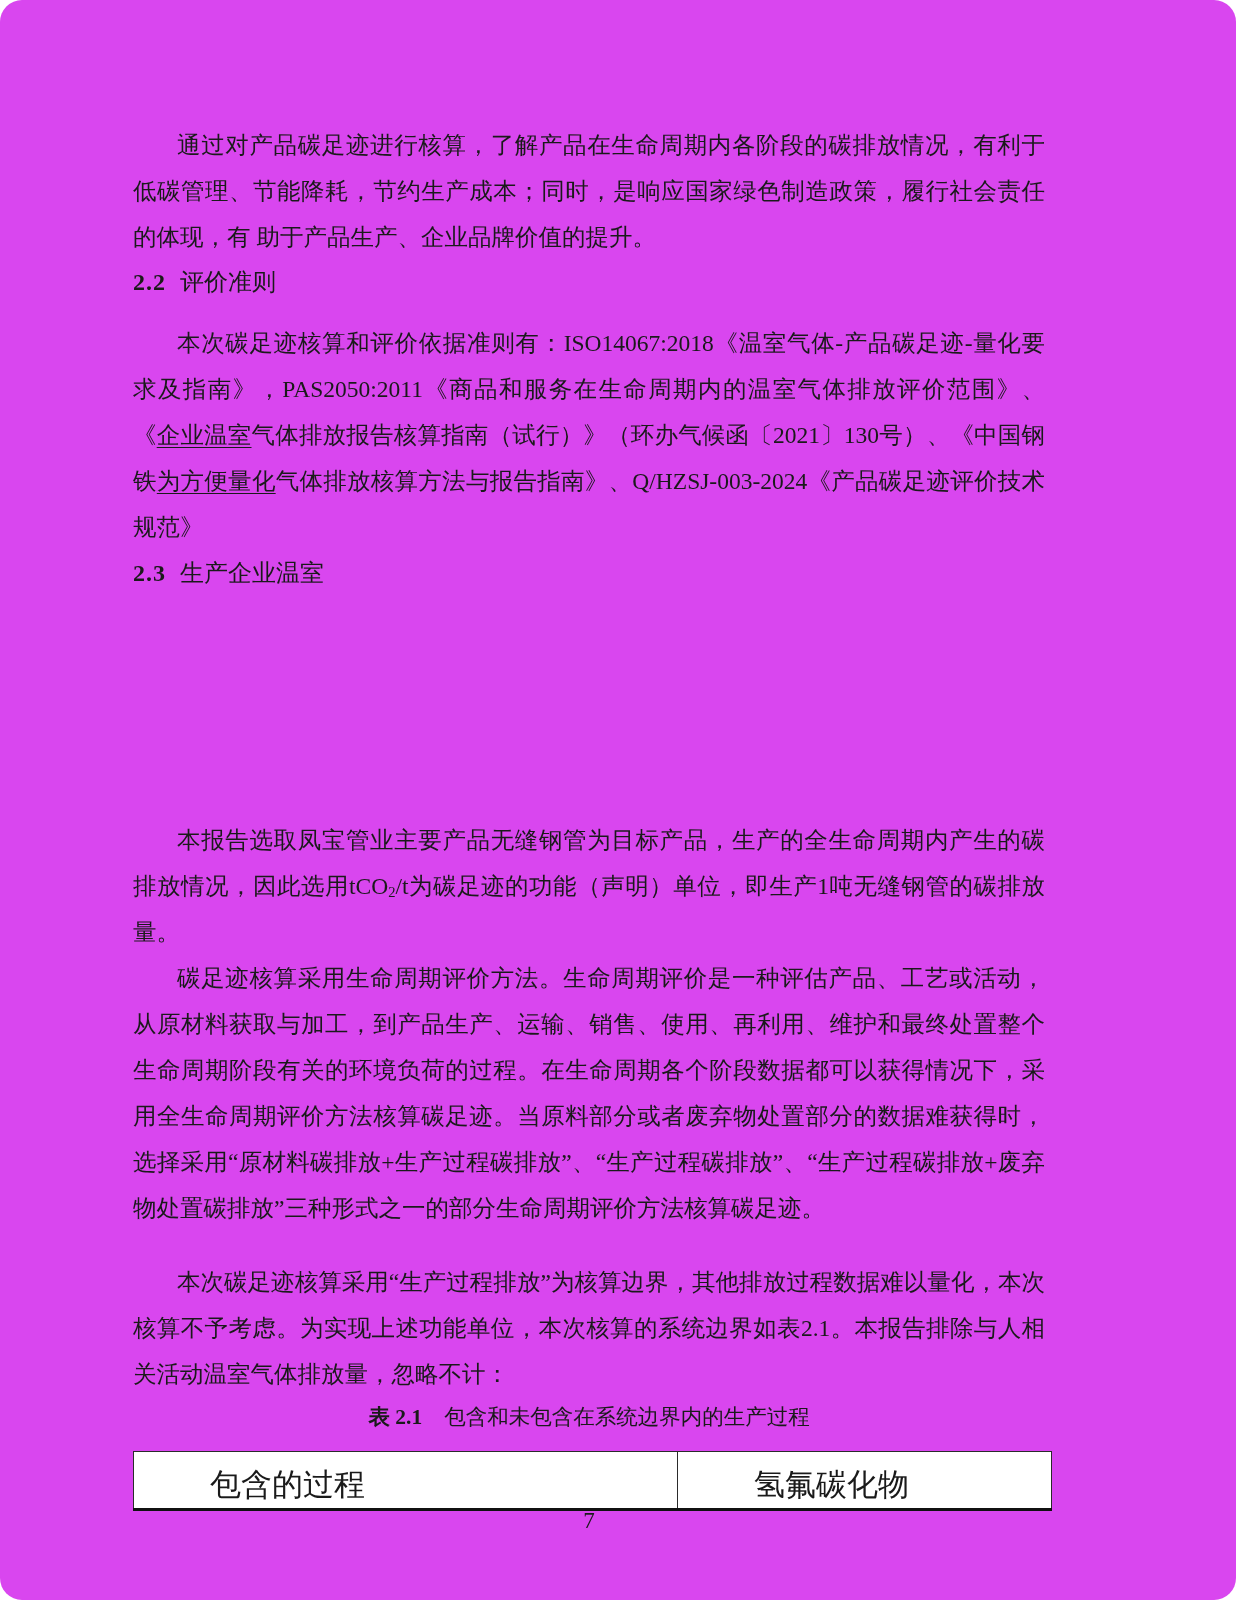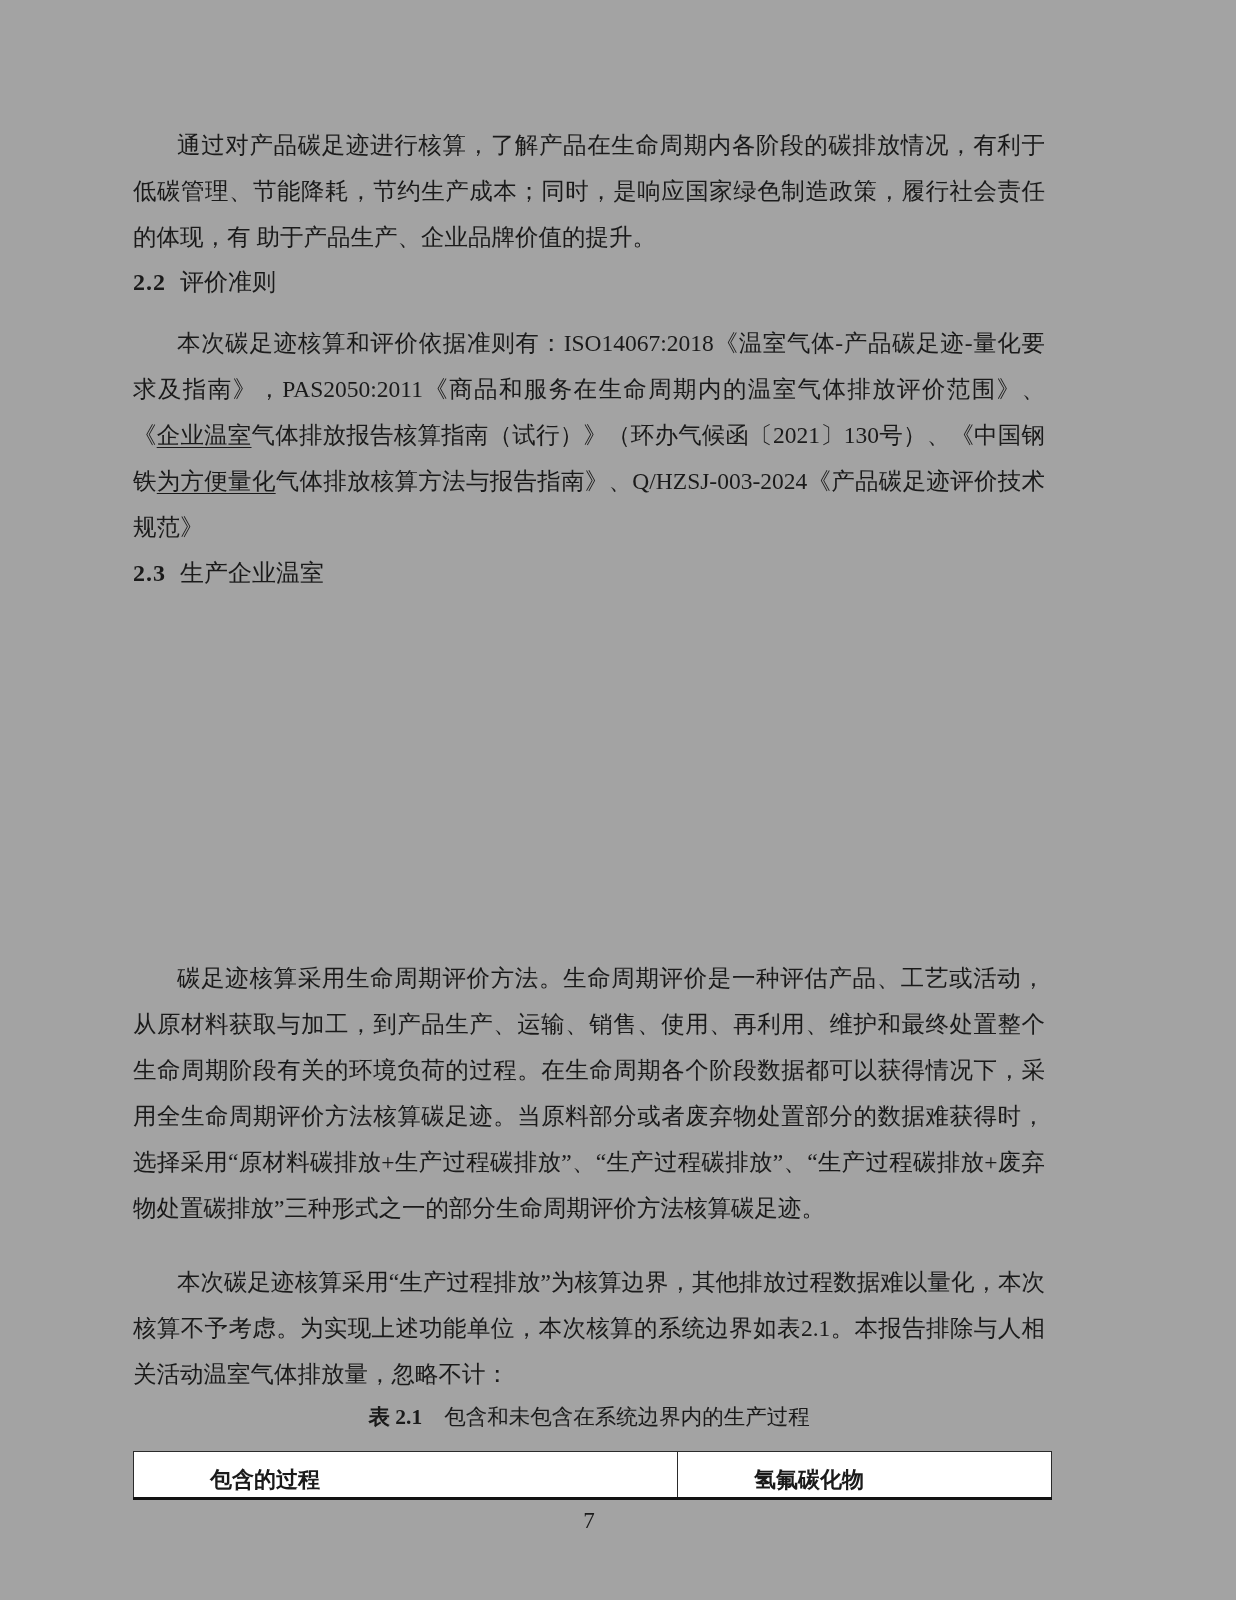--- a/index.html
+++ b/index.html
@@ -1,23 +1,24 @@
 <!DOCTYPE html>
 <html><head>
 <meta charset="utf-8">
 <style>
   html, body { margin: 0; padding: 0; background: #ffffff; }
   .page {
     position: relative;
     width: 1236px;
     height: 1600px;
-    background: #a3a3a3;
+    background: #d946ef;
     font-family: "Liberation Serif", "DejaVu Serif", serif;
     color: #1a1a1a;
     overflow: hidden;
+    border-radius: 22px;
   }
   .para {
     position: absolute;
     left: 133px;
     width: 912px;
     margin: 0;
     font-size: 23.5px;
     line-height: 46px;
     text-align: justify;
     text-indent: 44px;
@@ -67,24 +68,23 @@
     top: 1451px;
     width: 919px;
     border-collapse: collapse;
     table-layout: fixed;
   }
   .t21 td {
     border: 1.5px solid #2b2b2b;
     border-bottom: 3px solid #111111;
     height: 31px;
     padding: 12px 6px 2px 76px;
-    font-size: 22px;
+    font-size: 31px;
     vertical-align: middle;
     background: #ffffff;
-    font-weight: bold;
   }
   .t21 td.c1 { width: 461px; }
   .pagenum {
     position: absolute;
     left: 133px;
     top: 1507px;
     width: 912px;
     text-align: center;
     font-size: 23px;
     line-height: 28px;
@@ -97,20 +97,21 @@
 
   <p class="para" id="p1">通过对产品碳足迹进行核算，了解产品在生命周期内各阶段的碳排放情况，有利于低碳管理、节能降耗，节约生产成本；同时，是响应国家绿色制造政策，履行社会责任的体现，有 助于产品生产、企业品牌价值的提升。</p>
 
   <h2 class="heading" id="h22"><span class="hnum">2.2</span><span>评价准则</span></h2>
 
   <p class="para" id="p2"><span>本次碳足迹核算和评价依据准则有：ISO14067:2018《温室气体-产品碳足迹-量化要求及指南》，PAS2050:2011《商品和服务在生命周期内的温室气体排放评价范围》、《</span><span class="ul">企业温室</span><span>气体排放报告核算指南（试行）》（环办气候函〔2021〕130号）、《中国钢铁</span><span class="ul">为方便量化</span><span>气体排放核算方法与报告指南》、Q/HZSJ-003-2024《产品碳足迹评价技术规范》</span></p>
 
   <h2 class="heading" id="h23"><span class="hnum">2.3</span><span>生产企业温室</span></h2>
 
 
+  <p class="para" id="p4"><span>本报告选取凤宝管业主要产品无缝钢管为目标产品，生产的全生命周期内产生的碳排放情况，因此选用tCO</span><span class="sub">2</span><span>/t为碳足迹的功能（声明）单位，即生产1吨无缝钢管的碳排放量。</span></p>
 
   <p class="para" id="p5">碳足迹核算采用生命周期评价方法。生命周期评价是一种评估产品、工艺或活动，从原材料获取与加工，到产品生产、运输、销售、使用、再利用、维护和最终处置整个生命周期阶段有关的环境负荷的过程。在生命周期各个阶段数据都可以获得情况下，采用全生命周期评价方法核算碳足迹。当原料部分或者废弃物处置部分的数据难获得时，选择采用“原材料碳排放+生产过程碳排放”、“生产过程碳排放”、“生产过程碳排放+废弃物处置碳排放”三种形式之一的部分生命周期评价方法核算碳足迹。</p>
 
   <p class="para" id="p6">本次碳足迹核算采用“生产过程排放”为核算边界，其他排放过程数据难以量化，本次核算不予考虑。为实现上述功能单位，本次核算的系统边界如表2.1。本报告排除与人相关活动温室气体排放量，忽略不计：</p>
 
   <div class="caption"><span class="cap-label">表 2.1</span><span>包含和未包含在系统边界内的生产过程</span></div>
 
   <table class="t21">
     <tbody>
         <tr>

